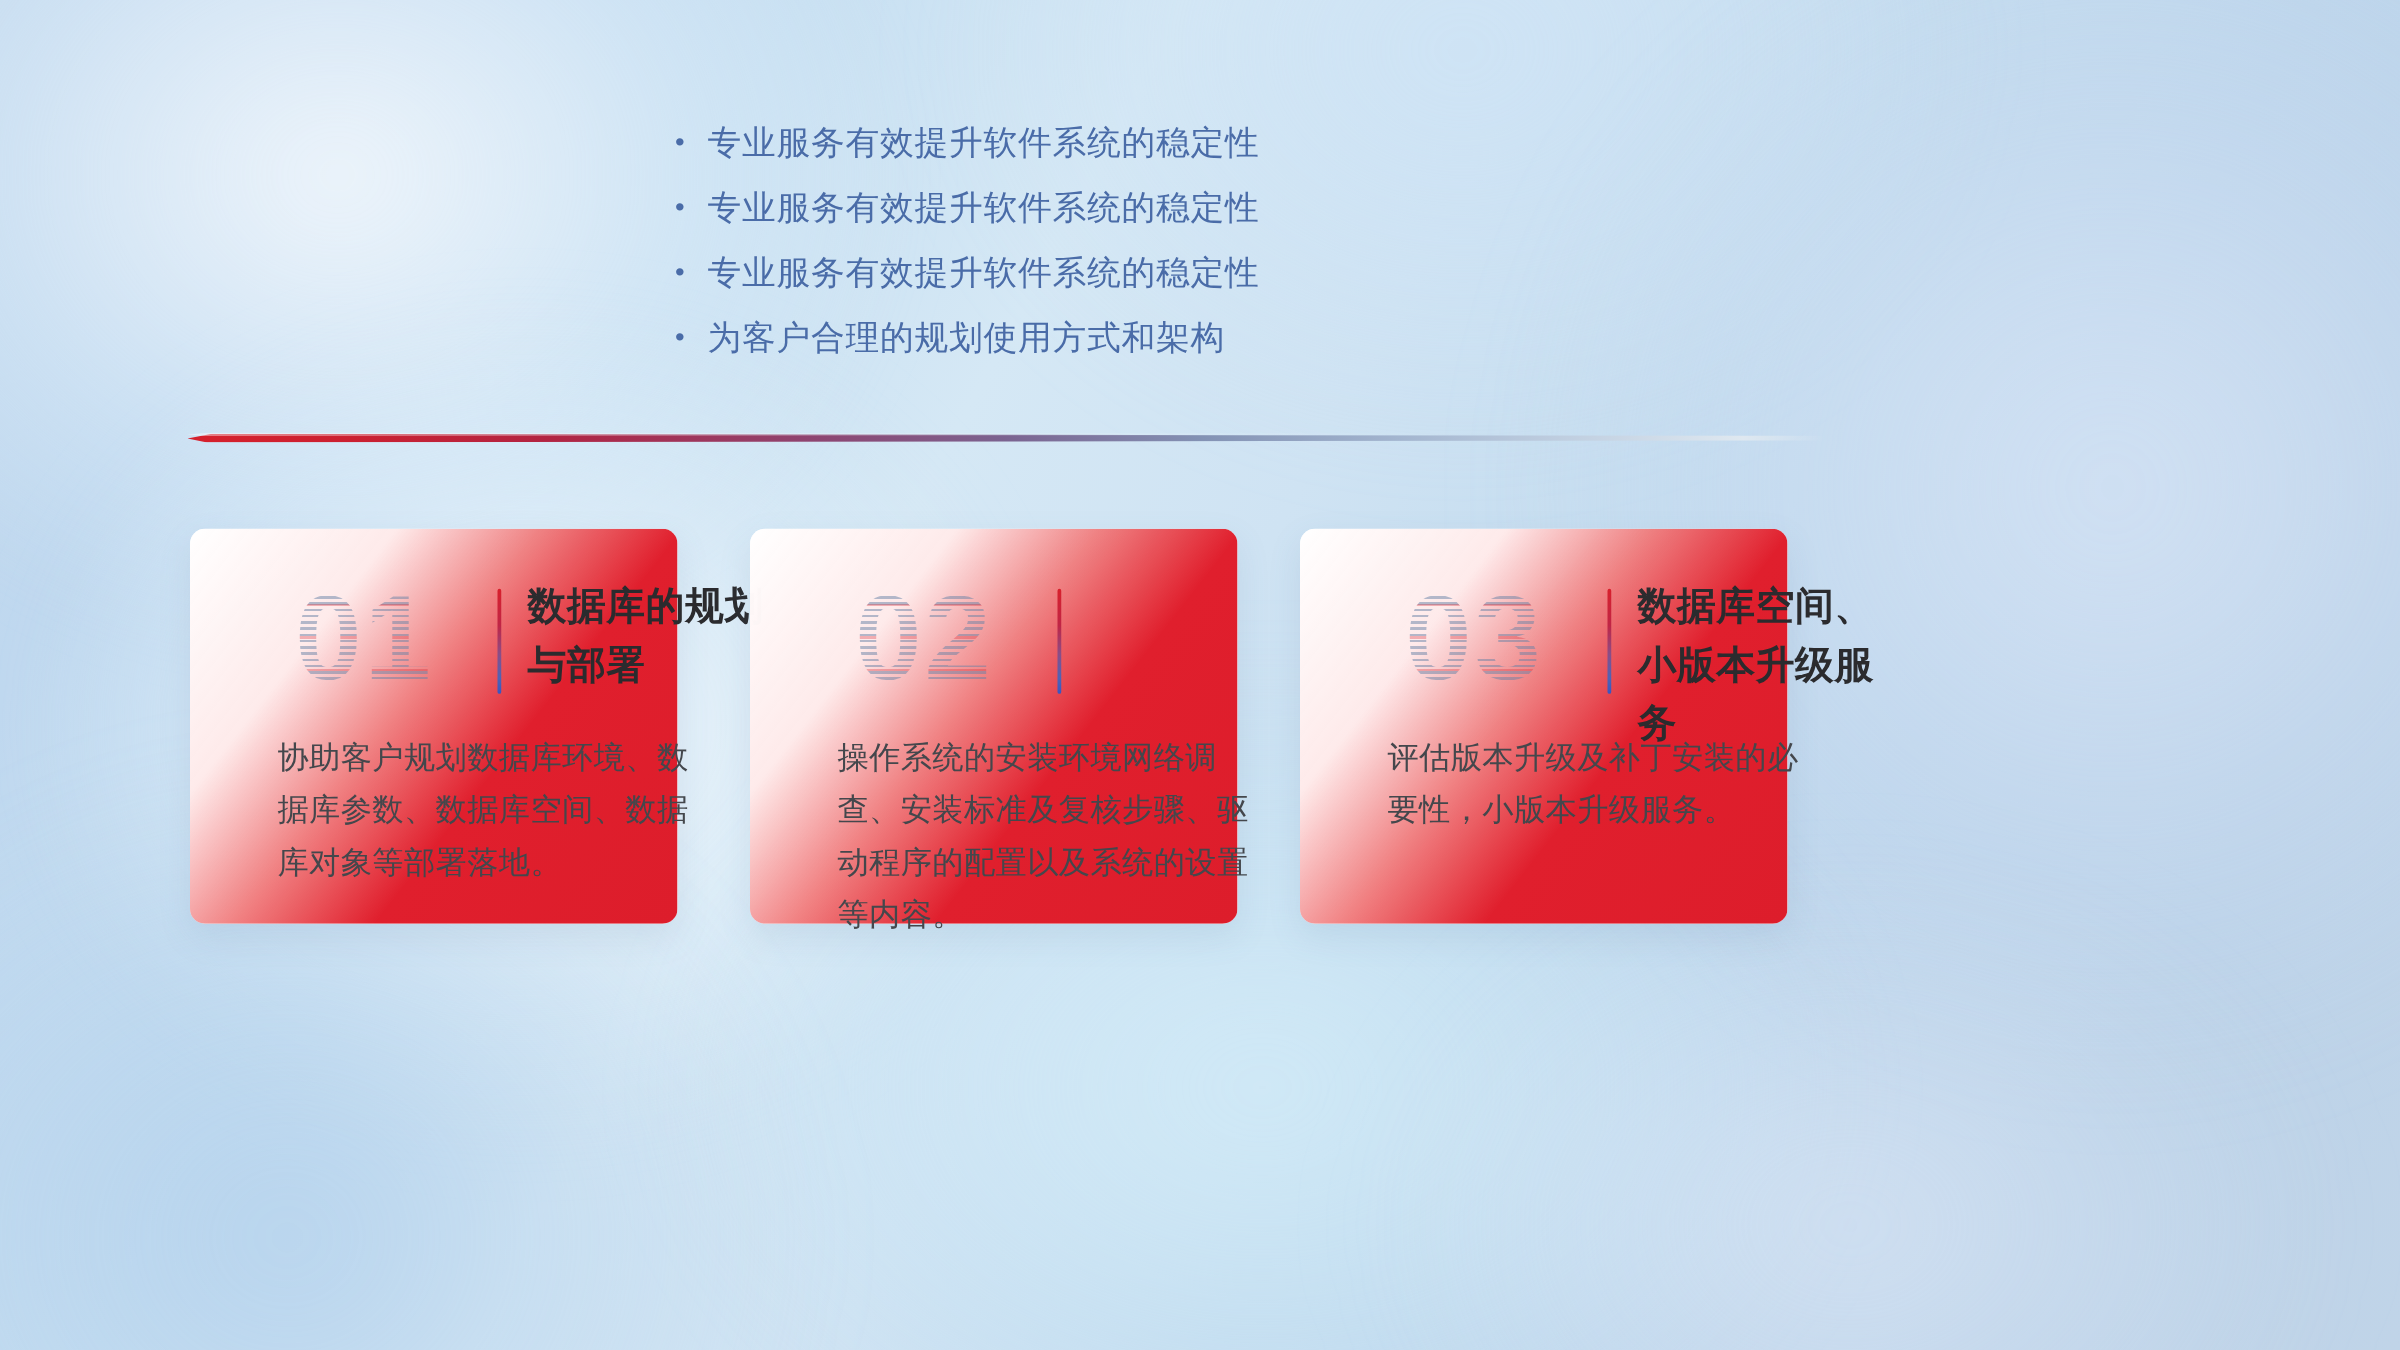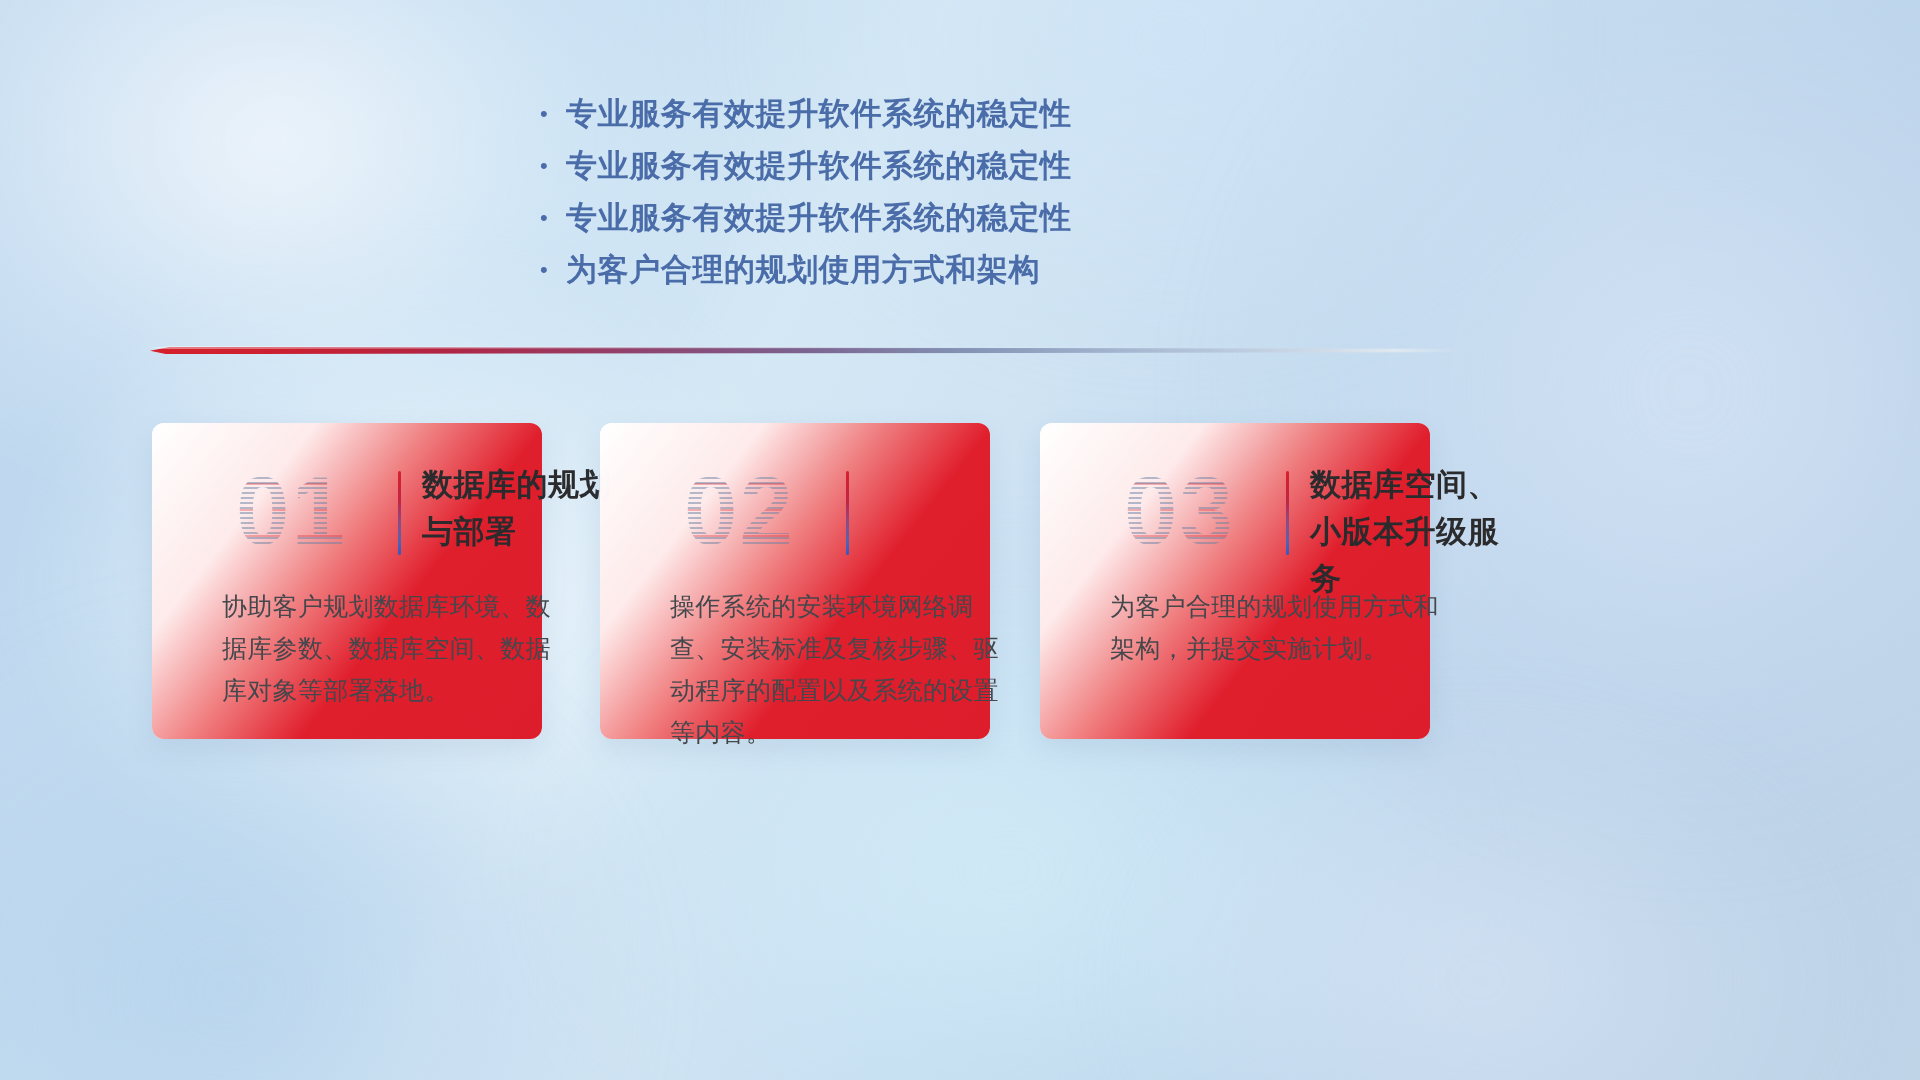--- a/index.html
+++ b/index.html
@@ -78,24 +78,24 @@
     width:30px;
     flex:0 0 30px;
     color:#4a6ca8;
     font-size:22px;
     line-height:44px;
     text-align:left;
     padding-left:4px;
   }
   .bullet-text {
     color:#4a6ca8;
-    font-size:31px;
+    font-size:27px;
     line-height:44px;
     letter-spacing:.6px;
-    font-weight:700;
+    font-weight:400;
     white-space:nowrap;
   }
 
   
   #divider {
     position:absolute;
     left:150px; top:344px;
     width:1310px; height:16px;
   }
   #divider .bar {
@@ -306,17 +306,17 @@
 
   <div class="card" id="card-2">
     <div class="card-border"></div>
     <div class="card-inner">
       <div class="card-head">
         <span class="card-num">03</span>
         <span class="card-num-tint">03</span>
         <span class="card-rule"></span>
         <h3 class="card-title">数据库空间、小版本升级服务</h3>
       </div>
-      <p class="card-body">为客户合理的规划使用方式和架构，并提交实施计划。</p>
+      <p class="card-body">评估版本升级及补丁安装的必要性，小版本升级服务。</p>
     </div>
   </div>
 
 </div>
 
 </body></html>

